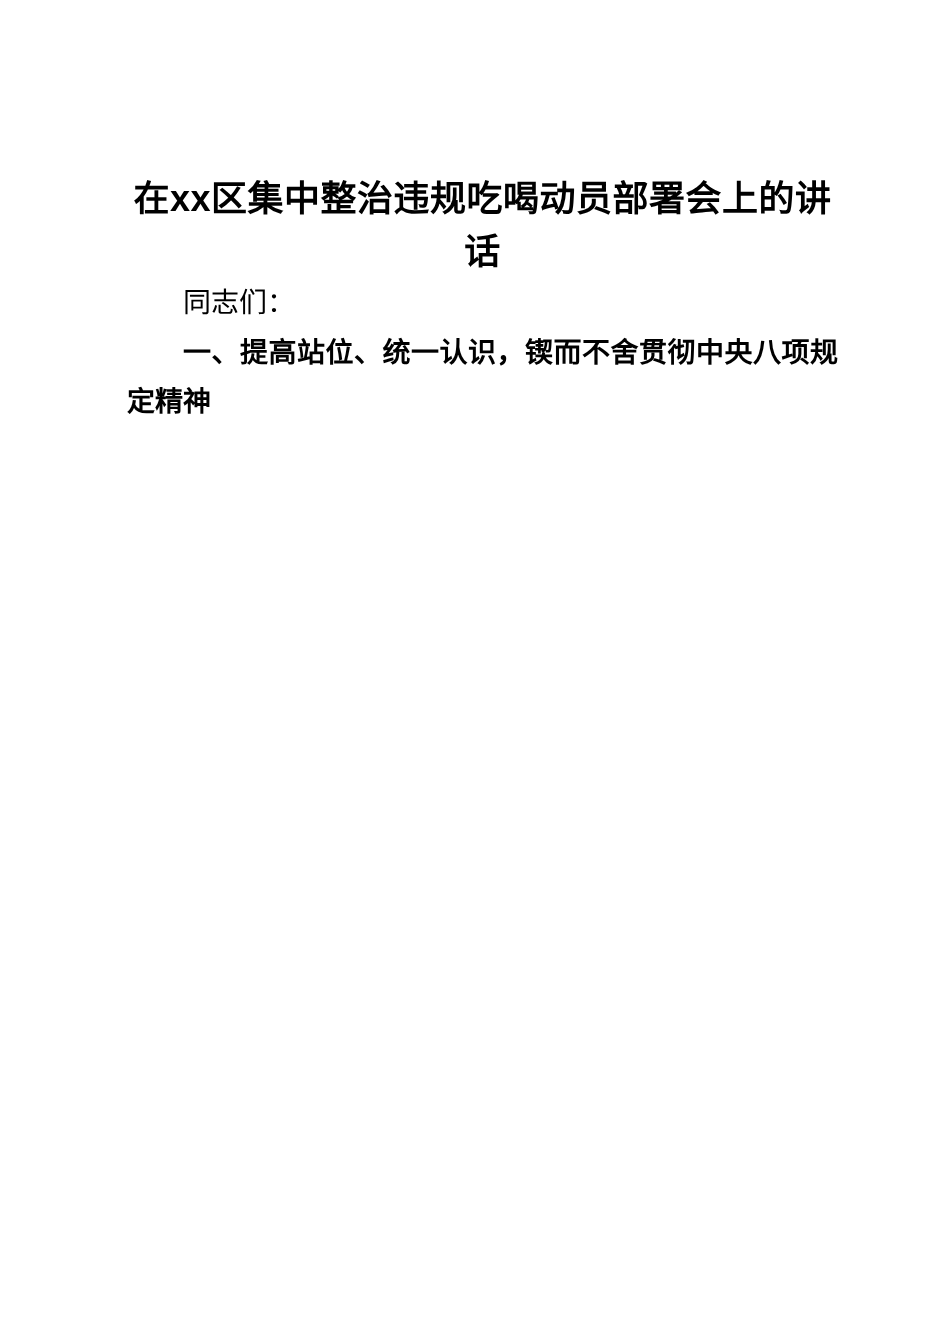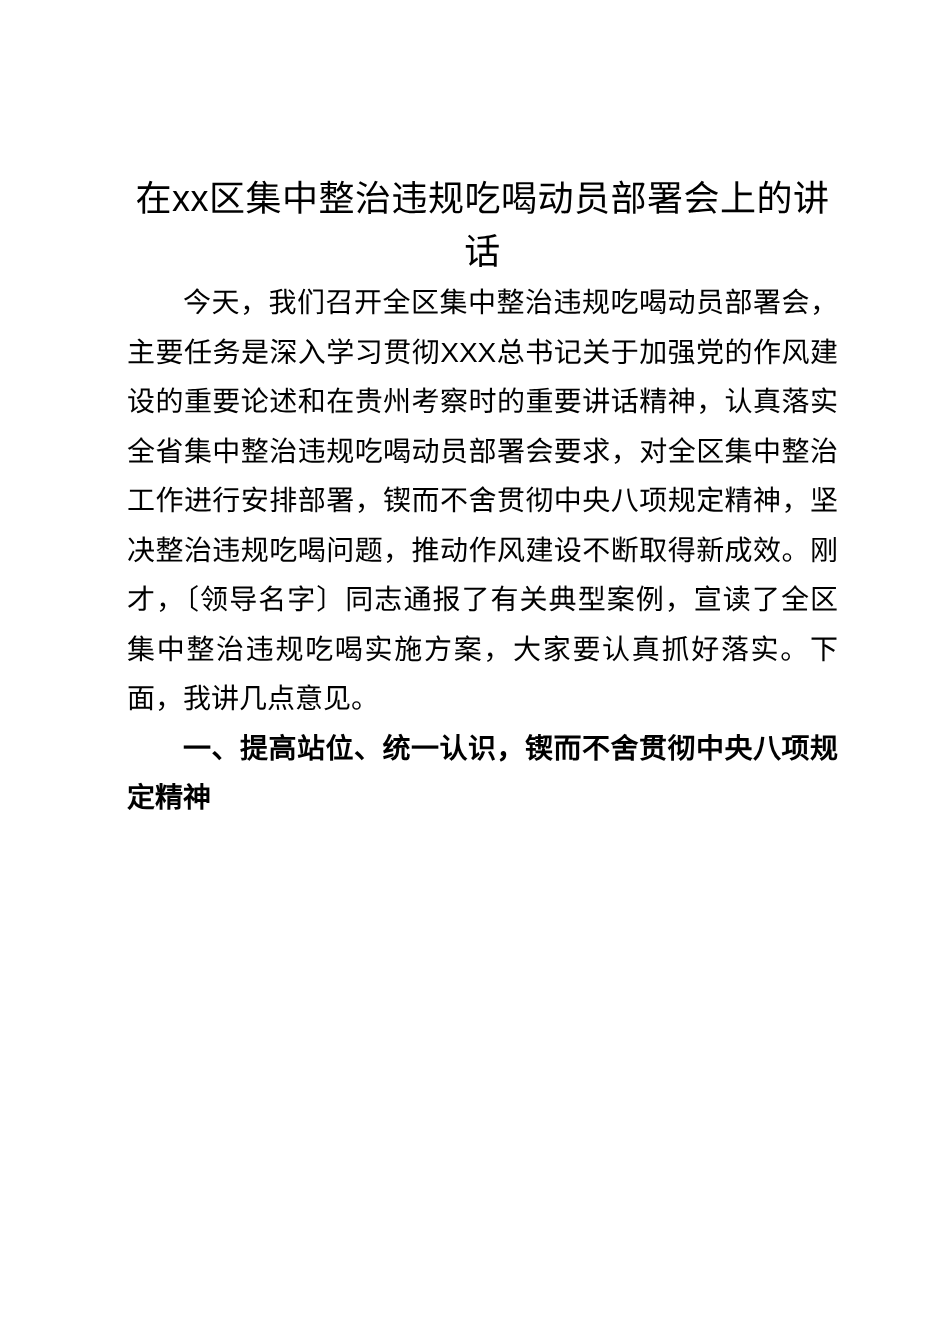--- a/index.html
+++ b/index.html
@@ -17,21 +17,21 @@
       box-sizing: border-box;
       padding: 172px 112px 0 127px;
       overflow: hidden;
       font-family: "Liberation Sans", "DejaVu Sans", sans-serif;
     }
     .doc-title {
       margin: 0;
       padding: 0;
       font-size: 36px;
       line-height: 53px;
-      font-weight: 400;
+      font-weight: 700;
       text-align: center;
       letter-spacing: 0.5px;
     }
     .para {
       margin: 0;
       padding: 0;
       font-size: 28px;
       line-height: 49.5px;
       text-align: justify;
       text-justify: inter-character;
@@ -41,18 +41,18 @@
     .para.heading {
       font-weight: 700;
     }
   </style>
 </head>
 <body>
 
 <div class="page">
   <h1 class="doc-title">在xx区集中整治违规吃喝动员部署会上的讲话</h1>
 
+  <p class="para salutation">同志们：</p>
 
-  <p class="para">今天，我们召开全区集中整治违规吃喝动员部署会，主要任务是深入学习贯彻XXX总书记关于加强党的作风建设的重要论述和在贵州考察时的重要讲话精神，认真落实全省集中整治违规吃喝动员部署会要求，对全区集中整治工作进行安排部署，锲而不舍贯彻中央八项规定精神，坚决整治违规吃喝问题，推动作风建设不断取得新成效。刚才，〔领导名字〕同志通报了有关典型案例，宣读了全区集中整治违规吃喝实施方案，大家要认真抓好落实。下面，我讲几点意见。</p>
 
   <p class="para heading">一、提高站位、统一认识，锲而不舍贯彻中央八项规定精神</p>
 
 </div>
 
 </body></html>

